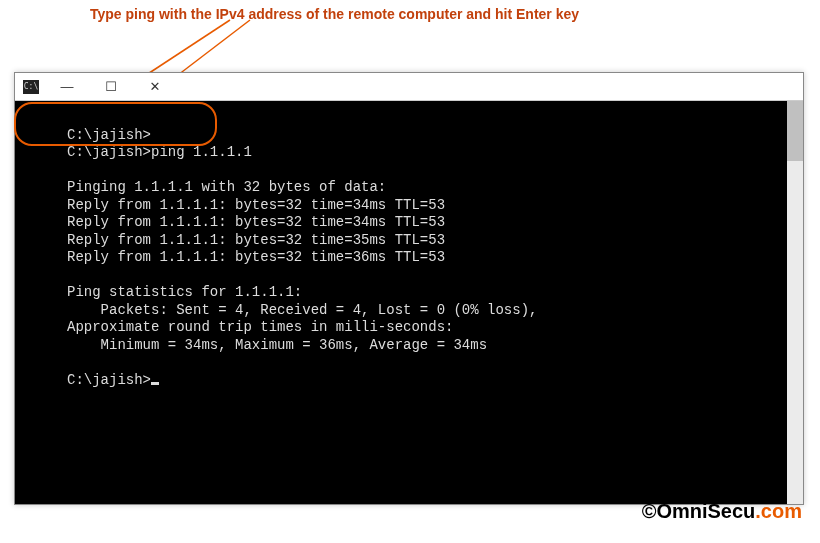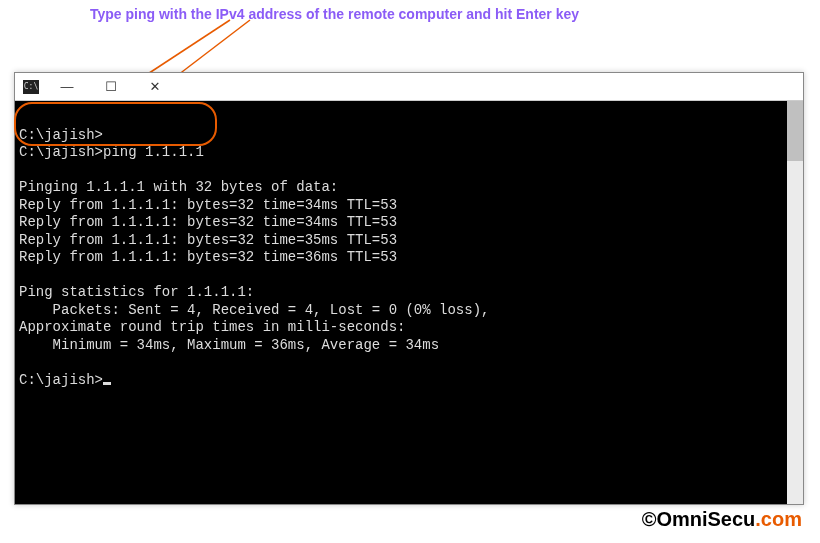--- a/index.html
+++ b/index.html
@@ -8,21 +8,21 @@
       height: 543px;
       background: #fff;
       font-family: Arial, sans-serif;
       position: relative;
       overflow: hidden;
     }
     .annotation {
       position: absolute;
       top: 6px;
       left: 90px;
-      color: #8b5cf6;
+      color: #c2410c;
       font-size: 14px;
       font-weight: bold;
     }
     .arrow-svg {
       position: absolute;
       top: 18px;
       left: 100px;
       pointer-events: none;
     }
     .window {
@@ -73,20 +73,21 @@
       background: #000;
       color: #dcdcdc;
       font-family: "Consolas", "Courier New", monospace;
       font-size: 14px;
       line-height: 1.25;
       padding: 8px 4px 6px 4px;
       height: calc(100% - 28px);
       white-space: pre;
       position: relative;
       overflow: hidden;
+      margin-left: 48px;
     }
     .scrollbar {
       position: absolute;
       right: 0;
       top: 28px;
       width: 16px;
       height: calc(100% - 28px);
       background: #ebebeb;
     }
     .scrollbar-thumb {
@@ -109,21 +110,21 @@
       top: 102px;
       left: 14px;
       width: 203px;
       height: 44px;
       border: 2px solid #e85b00;
       border-radius: 18px;
       pointer-events: none;
     }
     .copyright {
       position: absolute;
-      bottom: 12px;
+      bottom: 20px;
       right: 18px;
       font-size: 20px;
       font-weight: bold;
       color: #000;
     }
     .copyright .dotcom { color: #e85b00; }
   </style>
 </head>
 <body>
 

